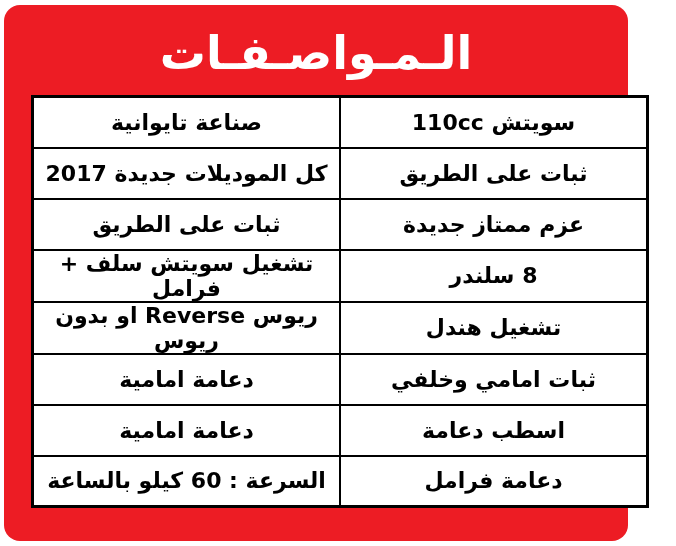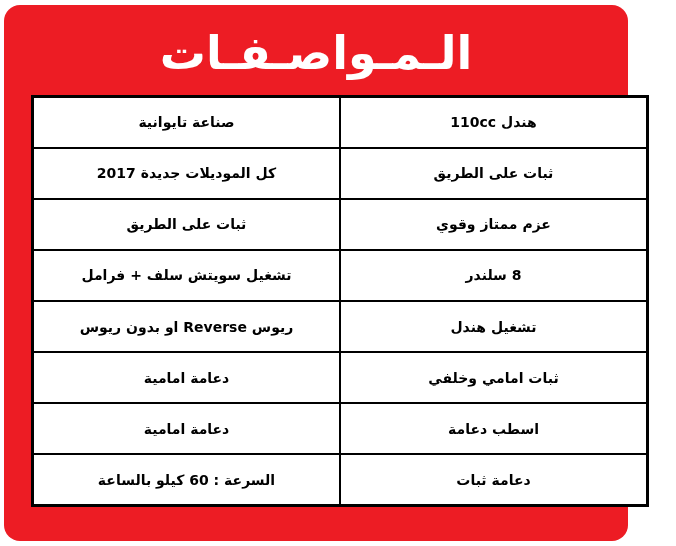--- a/index.html
+++ b/index.html
@@ -49,62 +49,62 @@
     table-layout: fixed;
     border: 3px solid var(--table-border, #000000);
   }
   table.specs td {
     width: 50%;
     height: 51px;
     border: 2px solid var(--table-border, #000000);
     text-align: center;
     vertical-align: middle;
     color: var(--cell-text, #000000);
-    font-size: 14px;
+    font-size: 22px;
     font-weight: bold;
     direction: rtl;
-    padding: 15px 8px;
+    padding: 0 8px;
   }
 </style>
 </head>
 <body>
 
 <div class="page">
   <div class="card">
     <div class="title">الـمـواصـفـات</div>
     <table class="specs" dir="rtl">
       <tbody>
         <tr>
-          <td>هندل 110cc</td>
+          <td>سويتش 110cc</td>
           <td>صناعة تايوانية</td>
         </tr>
         <tr>
           <td>ثبات على الطريق</td>
           <td>كل الموديلات جديدة 2017</td>
         </tr>
         <tr>
-          <td>عزم ممتاز وقوي</td>
+          <td>عزم ممتاز جديدة</td>
           <td>ثبات على الطريق</td>
         </tr>
         <tr>
           <td>8 سلندر</td>
           <td>تشغيل سويتش سلف + فرامل</td>
         </tr>
         <tr>
           <td>تشغيل هندل</td>
           <td>ريوس Reverse  او بدون ريوس</td>
         </tr>
         <tr>
           <td>ثبات امامي وخلفي</td>
           <td>دعامة امامية</td>
         </tr>
         <tr>
           <td>اسطب دعامة</td>
           <td>دعامة امامية</td>
         </tr>
         <tr>
-          <td>دعامة ثبات</td>
+          <td>دعامة فرامل</td>
           <td>السرعة : 60 كيلو بالساعة</td>
         </tr>
       </tbody>
     </table>
   </div>
 </div>
 
 </body></html>

